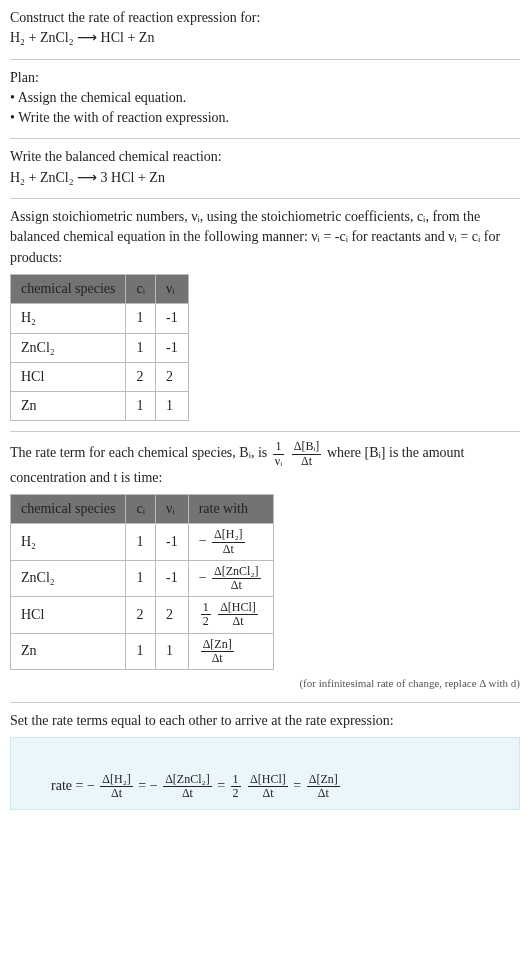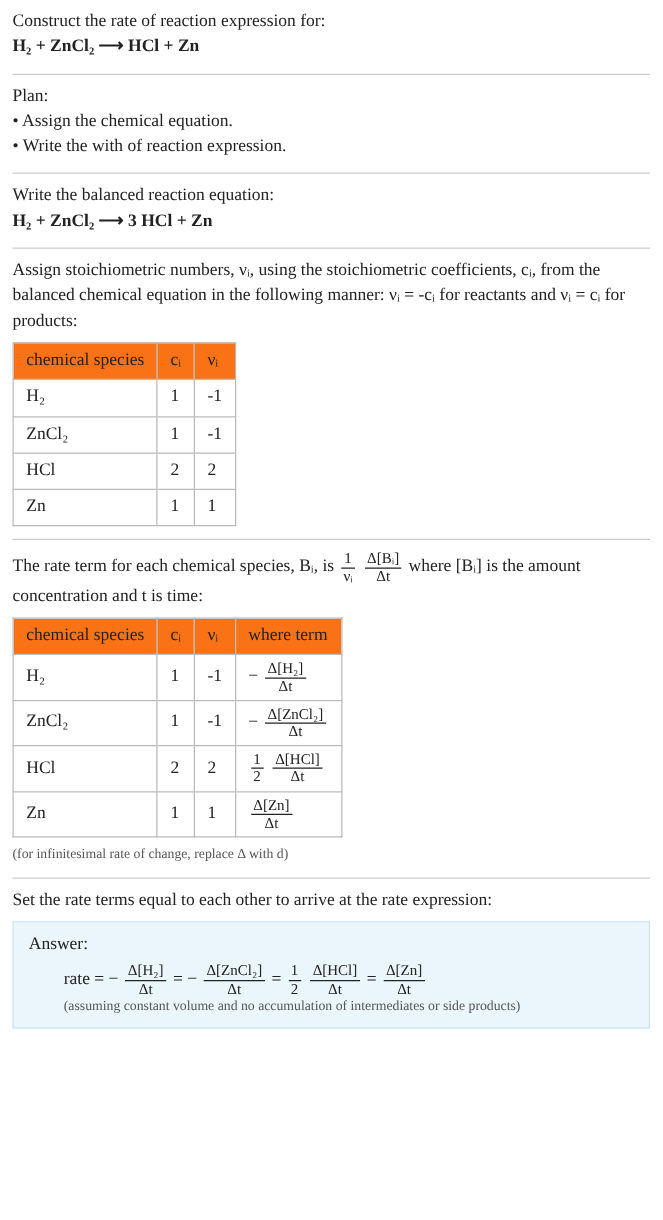--- a/index.html
+++ b/index.html
@@ -15,50 +15,51 @@
   .section {
     margin-bottom: 10px;
   }
   hr {
     border: none;
     border-top: 1px solid #ccc;
     margin: 8px 0;
   }
   .eq {
     font-family: Georgia, serif;
-    font-weight: bold;
   }
   table.data {
     border-collapse: collapse;
     margin: 6px 0;
   }
   table.data th, table.data td {
     border: 1px solid #bbb;
     padding: 4px 10px;
     text-align: left;
     font-weight: normal;
   }
   table.data th {
-    background: #f97316;
+    background: #737373;
   }
   .small-note {
     font-size: 11px;
     color: #555;
+    text-align: right;
   }
   .answer-box {
     background: #eaf6fb;
     border: 1px solid #cce7f2;
     padding: 8px 12px;
     margin-top: 6px;
   }
   .answer-box .label {
     margin-bottom: 4px;
   }
   .indent {
     padding-left: 28px;
+    margin-top: 27px;
   }
   .frac {
     display: inline-block;
     text-align: center;
     vertical-align: middle;
     font-size: 12px;
     line-height: 1.1;
     margin: 0 2px;
   }
   .frac .num {
@@ -86,21 +87,21 @@
 
 <div class="section">
   <div>Plan:</div>
   <div>• Assign the chemical equation.</div>
   <div>• Write the with of reaction expression.</div>
 </div>
 
 <hr>
 
 <div class="section">
-  <div>Write the balanced reaction equation:</div>
+  <div>Write the balanced chemical reaction:</div>
   <div class="eq">H₂ + ZnCl₂ ⟶ 3 HCl + Zn</div>
 </div>
 
 <hr>
 
 <div class="section">
   <div>Assign stoichiometric numbers, νᵢ, using the stoichiometric coefficients, cᵢ, from the balanced chemical equation in the following manner: νᵢ = -cᵢ for reactants and νᵢ = cᵢ for products:</div>
   <table class="data">
     <tbody>
         <tr>
@@ -147,21 +148,21 @@
     </span>
     <span> where [Bᵢ] is the amount concentration and t is time:</span>
   </div>
 
   <table class="data">
     <tbody>
         <tr>
       <th>chemical species</th>
       <th>cᵢ</th>
       <th>νᵢ</th>
-      <th>where term</th>
+      <th>rate with</th>
     </tr>
     <tr>
       <td>H₂</td>
       <td>1</td>
       <td>-1</td>
       <td class="nowrap">
         <span>−</span>
         <span class="frac">
           <span class="num">Δ[H₂]</span>
           <span class="den">Δt</span>
@@ -209,21 +210,20 @@
   </tbody>
     </table>
   <div class="small-note">(for infinitesimal rate of change, replace Δ with d)</div>
 </div>
 
 <hr>
 
 <div class="section">
   <div>Set the rate terms equal to each other to arrive at the rate expression:</div>
   <div class="answer-box">
-    <div class="label">Answer:</div>
     <div class="indent nowrap">
       <span>rate = −</span>
       <span class="frac">
         <span class="num">Δ[H₂]</span>
         <span class="den">Δt</span>
       </span>
       <span> = −</span>
       <span class="frac">
         <span class="num">Δ[ZnCl₂]</span>
         <span class="den">Δt</span>
@@ -236,15 +236,14 @@
       <span class="frac">
         <span class="num">Δ[HCl]</span>
         <span class="den">Δt</span>
       </span>
       <span> = </span>
       <span class="frac">
         <span class="num">Δ[Zn]</span>
         <span class="den">Δt</span>
       </span>
     </div>
-    <div class="indent small-note">(assuming constant volume and no accumulation of intermediates or side products)</div>
   </div>
 </div>
 
 </body></html>

